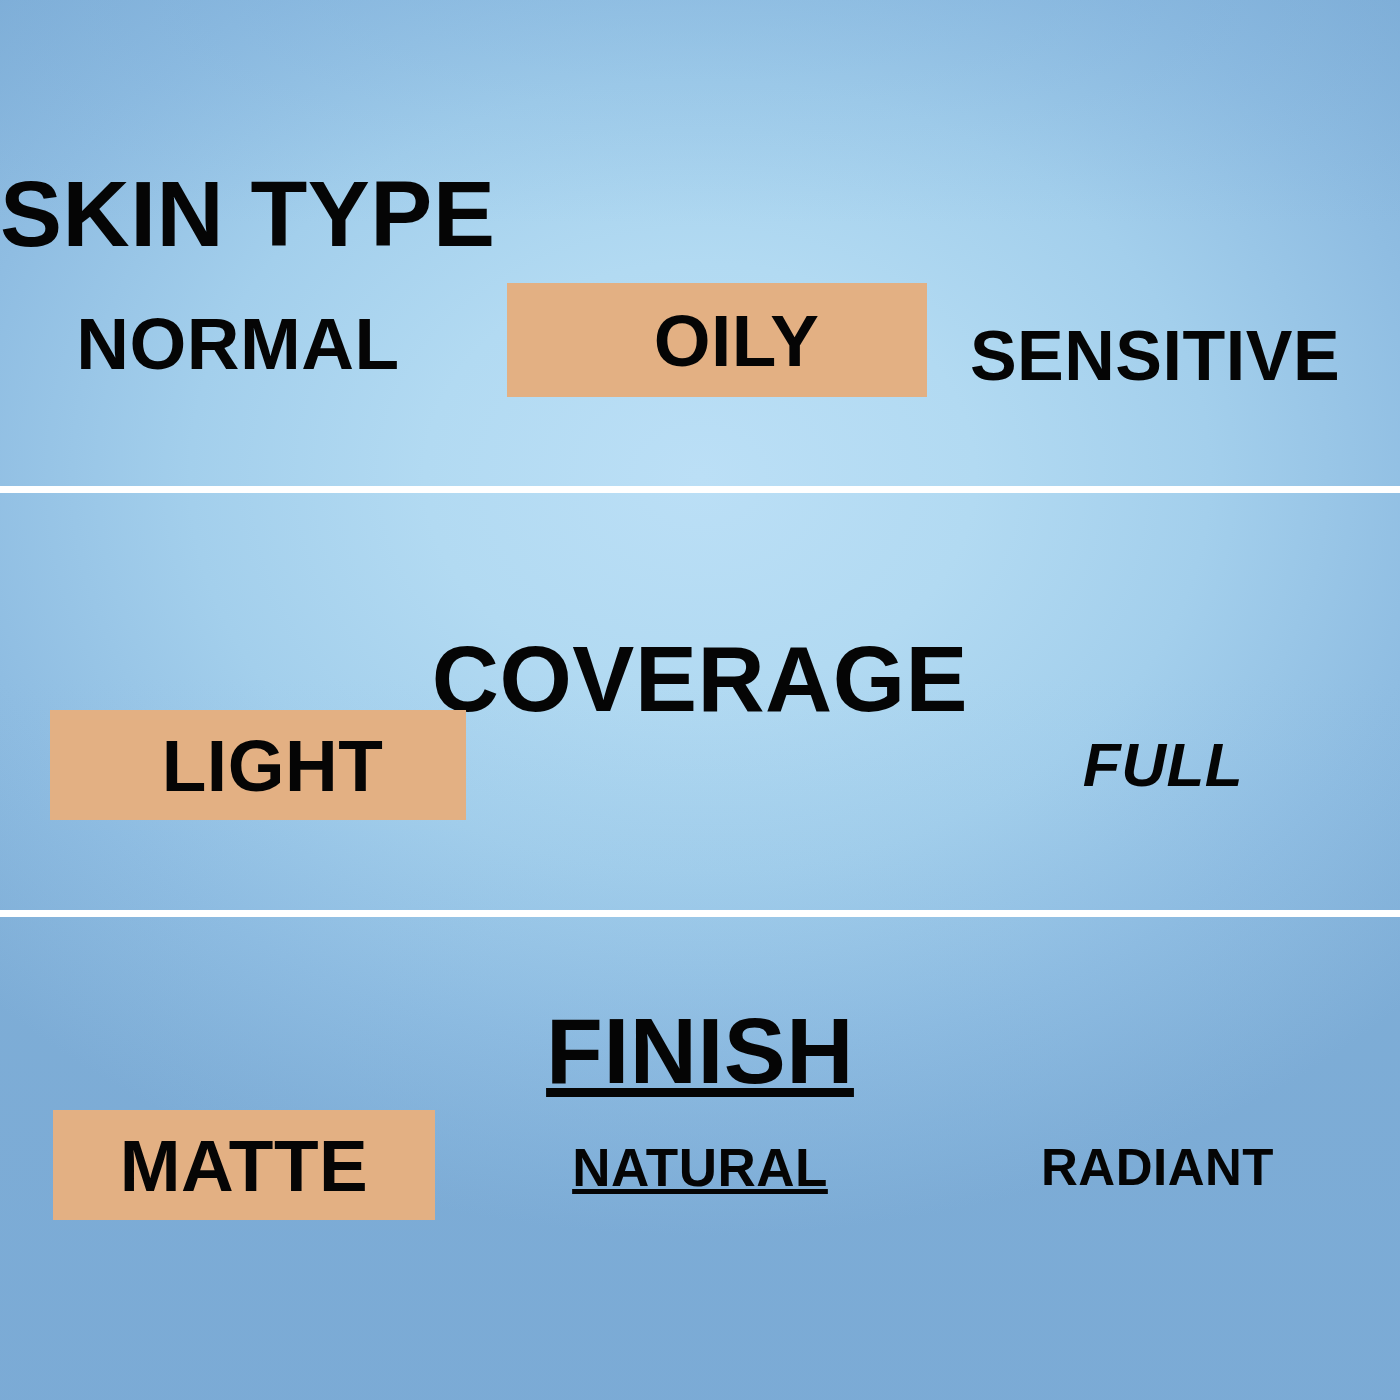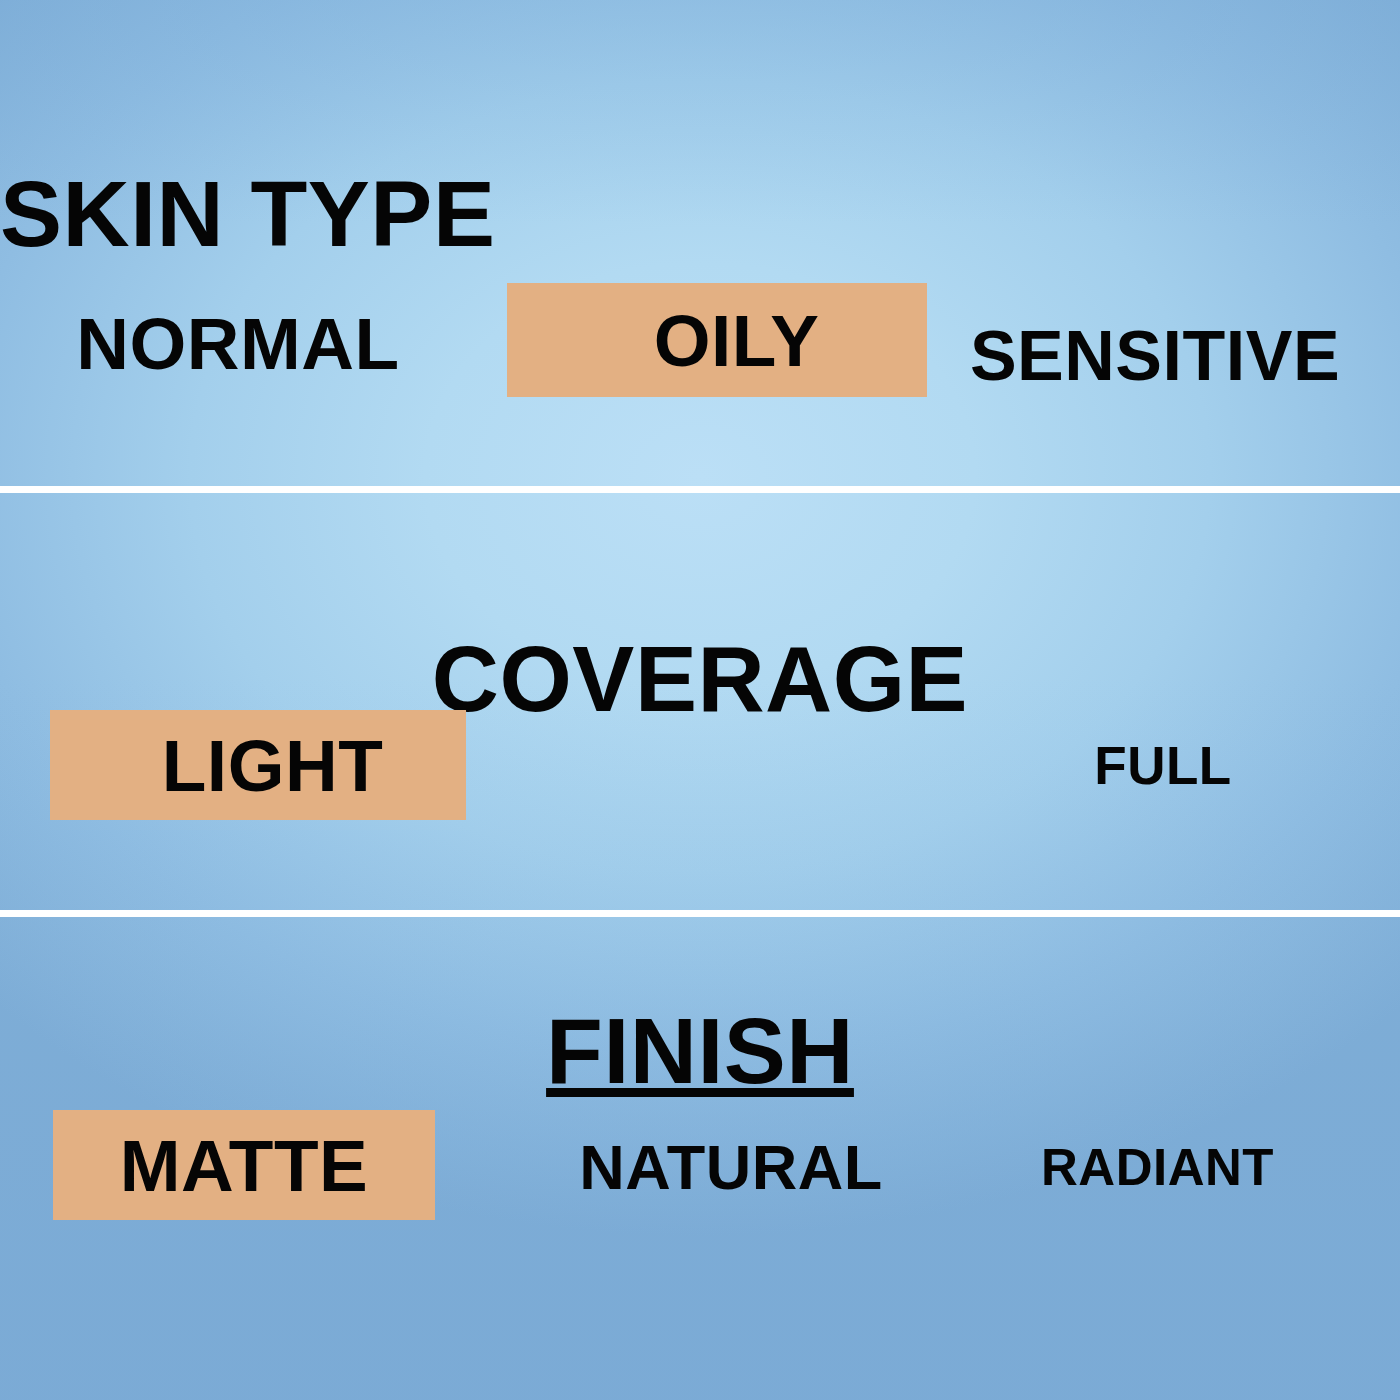--- a/index.html
+++ b/index.html
@@ -125,41 +125,43 @@
     padding-left: 29px;
   }
   #option-medium {
     left: 512px; top: 710px;
     width: 386px; height: 110px;
     font-size: 73px;
   }
   #option-full {
     left: 1063px; top: 722px;
     width: 200px; height: 86px;
-    font-size: 53px;
+    font-size: 62px;
+    font-style: italic;
   }
 
   
   #panel-finish { top: 917px; height: 483px; }
   #heading-finish {
     left: 0; width: 1400px;
     top: 1005px;
     text-align: center;
     font-size: 93px;
     text-decoration: underline;
   }
   #option-matte {
     left: 53px;  top: 1110px;
     width: 382px; height: 110px;
     font-size: 73px;
   }
   #option-natural {
-    left: 556px; top: 1124px;
+    left: 525px; top: 1124px;
     width: 350px; height: 86px;
-    font-size: 63px;
+    font-size: 53px;
+    text-decoration: underline;
   }
   #option-radiant {
     left: 995px; top: 1124px;
     width: 325px; height: 86px;
     font-size: 51px;
   }
 
   #divider-1 { top: 486px; }
   #divider-2 { top: 910px; }
 </style>

